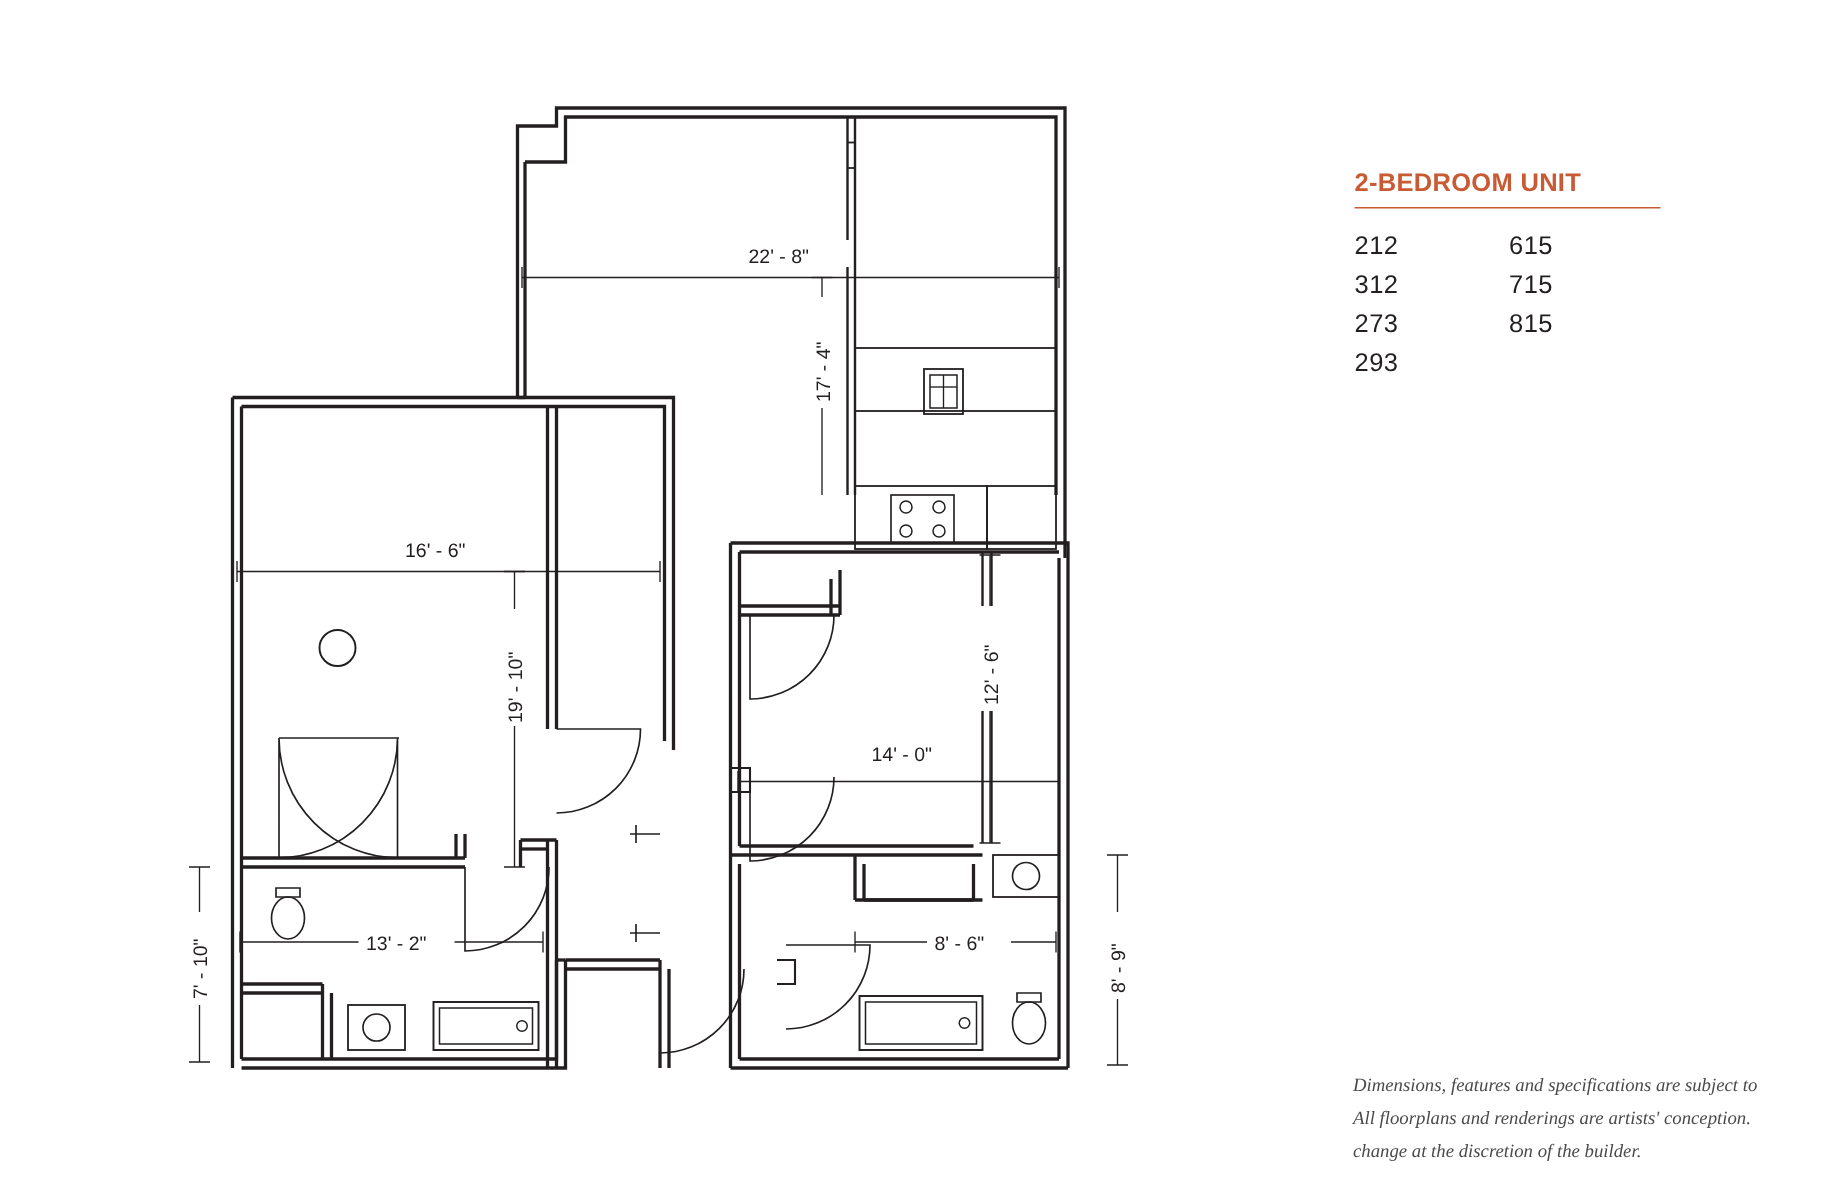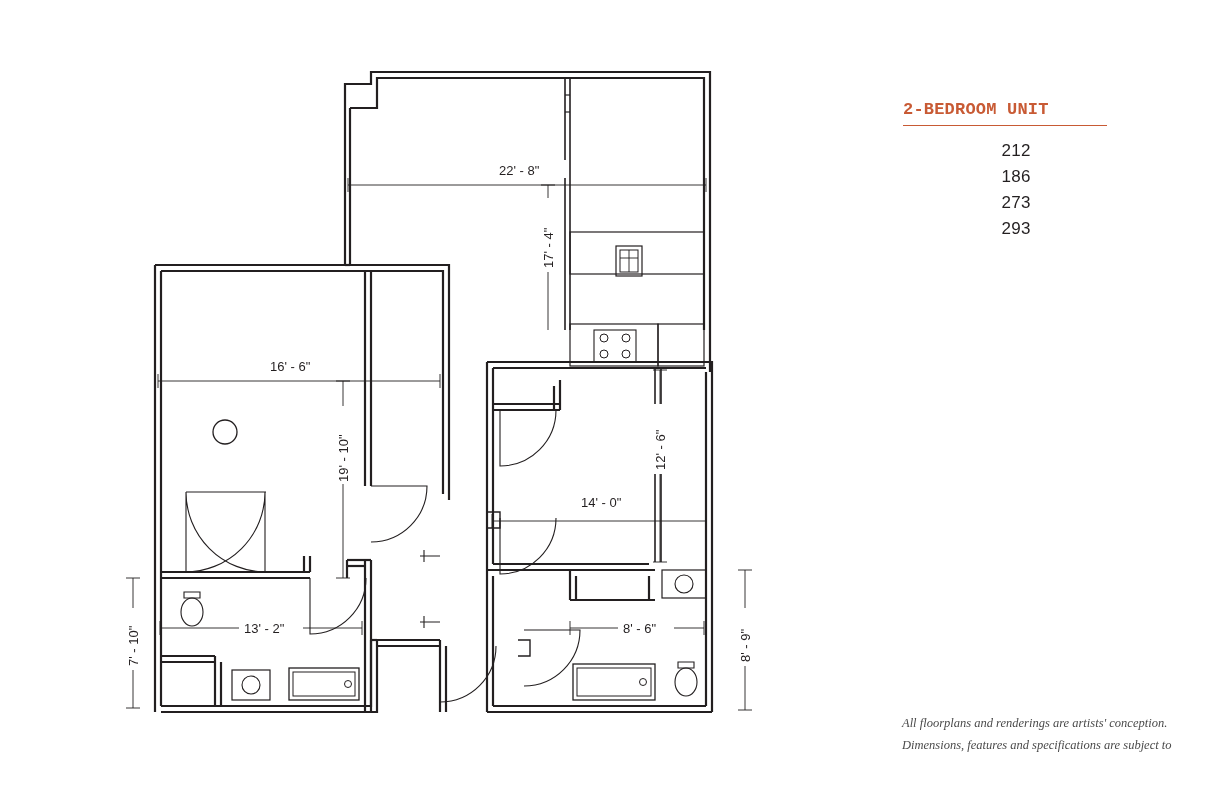--- a/index.html
+++ b/index.html
@@ -21,37 +21,36 @@
     width: 860px;
     height: 794px;
   }
   .legend {
     position: absolute;
     left: 903px;
     top: 96px;
     width: 300px;
   }
   .legend-title {
-    font-family: Liberation Mono, monospace;
+    font-family: Liberation Sans, sans-serif;
     font-weight: bold;
     font-size: 17px;
     letter-spacing: 0.2px;
     color: #c85a34;
-    margin: 4px 0 6px 0;
+    margin: 16px 0 6px 0;
   }
   .legend-rule {
     height: 1px;
     background: #c85a34;
     width: 204px;
     margin-bottom: 12px;
   }
   .legend-cols {
     display: flex;
     gap: 0px;
-    justify-content: center;
   }
   .legend-col {
     width: 103px;
   }
   .unit-number {
     font-family: "Liberation Sans", sans-serif;
     font-size: 17px;
     color: #231f20;
     line-height: 26px;
     letter-spacing: 0.3px;
@@ -278,23 +277,29 @@
     <text x="750" y="662" transform="rotate(-90 750 662)">8' - 9"</text>
   </g>
 </svg>
 
 <div class="legend">
   <div class="legend-title">2-BEDROOM UNIT</div>
   <div class="legend-rule"></div>
   <div class="legend-cols">
     <div class="legend-col">
       <div class="unit-number">212</div>
-      <div class="unit-number">186</div>
+      <div class="unit-number">312</div>
       <div class="unit-number">273</div>
       <div class="unit-number">293</div>
     </div>
+    <div class="legend-col">
+      <div class="unit-number">615</div>
+      <div class="unit-number">715</div>
+      <div class="unit-number">815</div>
+    </div>
   </div>
 </div>
 
 <div class="disclaimer">
+  <div>Dimensions, features and specifications are subject to</div>
   <div>All floorplans and renderings are artists' conception.</div>
-  <div>Dimensions, features and specifications are subject to</div>
+  <div>change at the discretion of the builder.</div>
 </div>
 
 </body></html>

